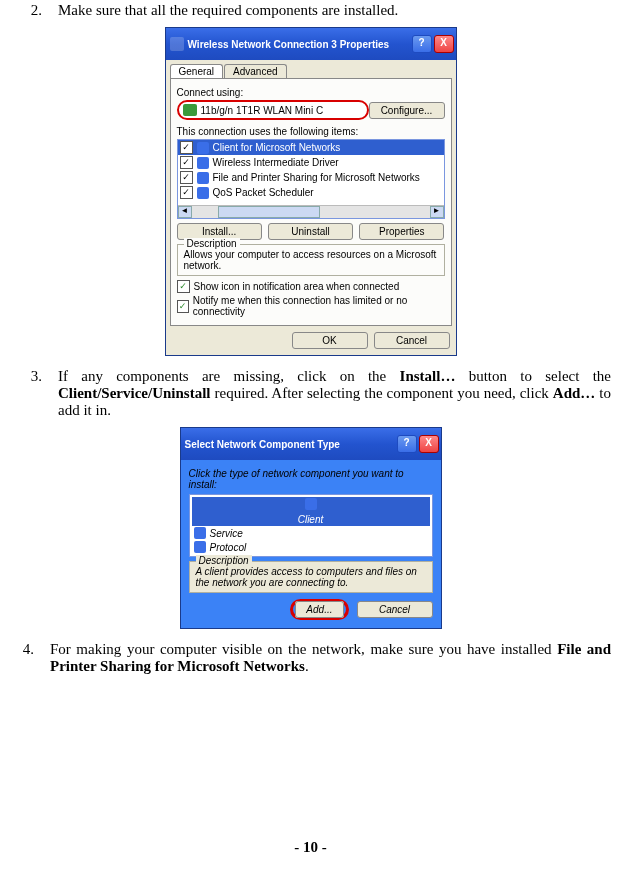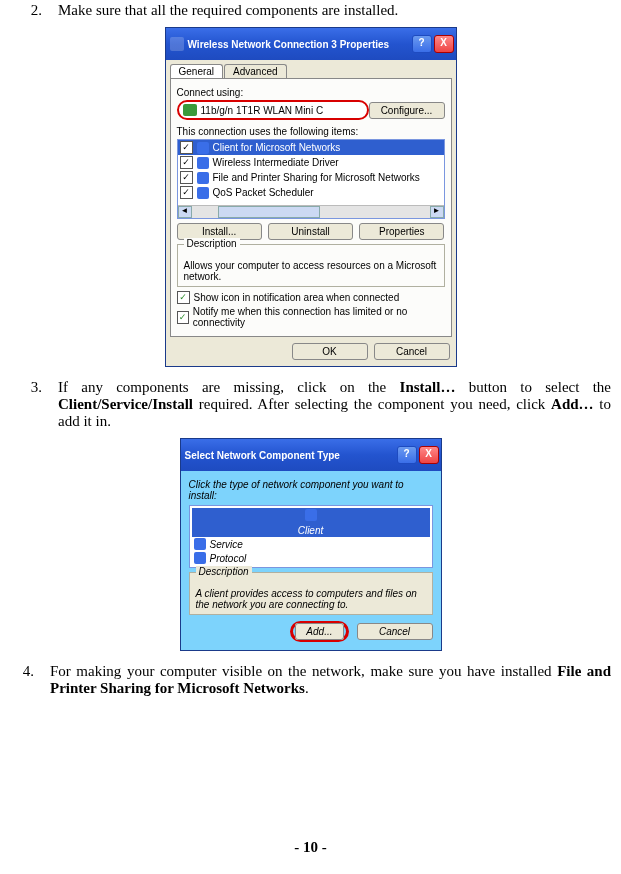--- a/index.html
+++ b/index.html
@@ -198,21 +198,21 @@
   }
   .btnrow {
     display: flex;
     justify-content: space-between;
     margin: 4px 0;
     gap: 6px;
   }
   .btnrow .btn { flex: 1; }
   .groupbox {
     border: 1px solid #b0b0a0;
-    padding: 15px 6px 4px 6px;
+    padding: 4px 6px 4px 6px;
     margin: 4px 0;
     position: relative;
   }
   .groupbox .legend {
     position: absolute;
     top: -7px; left: 6px;
     background: #fcfcfa;
     padding: 0 3px;
     font-size: 10px;
   }
@@ -230,21 +230,21 @@
     gap: 6px;
     padding: 2px 6px 6px 6px;
   }
 
   
   .dlg2 {
     width: 260px;
     border: 1px solid #1a3a8a;
     font-family: Tahoma, sans-serif;
     font-size: 10px;
-    background: #7dd3fc;
+    background: #3b82f6;
   }
   .dlg2 .body {
     padding: 8px;
     font-style: italic;
   }
   .typelist {
     border: 1px solid #7a96df;
     background: #fff;
     padding: 2px;
     margin: 4px 0;
@@ -366,21 +366,21 @@
       <div class="dlg-footer">
         <div class="btn">OK</div>
         <div class="btn">Cancel</div>
       </div>
     </div>
   </div>
 
   <div class="step" style="margin-top:4px;">
     <div class="step-num">3.</div>
     <div class="step-body">
-      <span>If any components are missing, click on the </span><b>Install…</b><span> button to select the </span><b>Client/Service/Install</b><span> required. After selecting the component you need, click </span><b>Add…</b><span> to add it in.</span>
+      <span>If any components are missing, click on the </span><b>Install…</b><span> button to select the </span><b>Client/Service/Uninstall</b><span> required. After selecting the component you need, click </span><b>Add…</b><span> to add it in.</span>
     </div>
   </div>
 
   <div class="dialog-wrap">
     <div class="dlg2">
       <div class="titlebar">
         <span class="title-text">Select Network Component Type</span>
         <span class="tb-btn help">?</span>
         <span class="tb-btn">X</span>
       </div>

